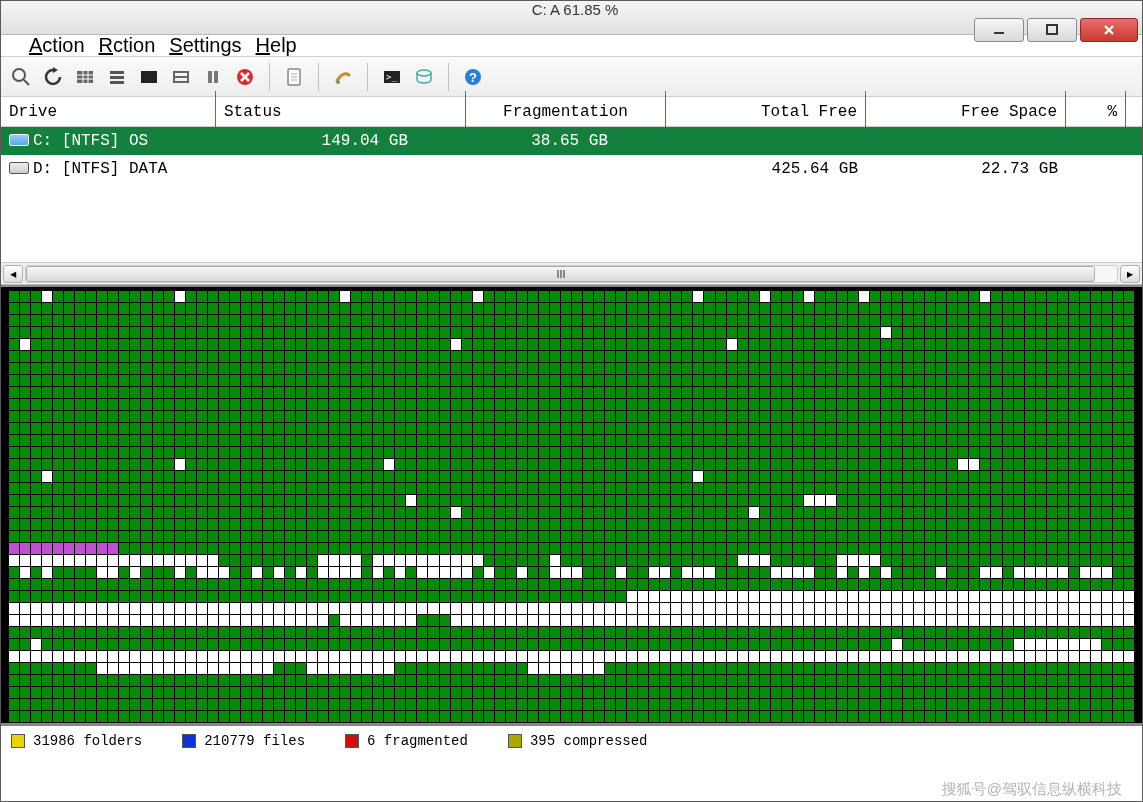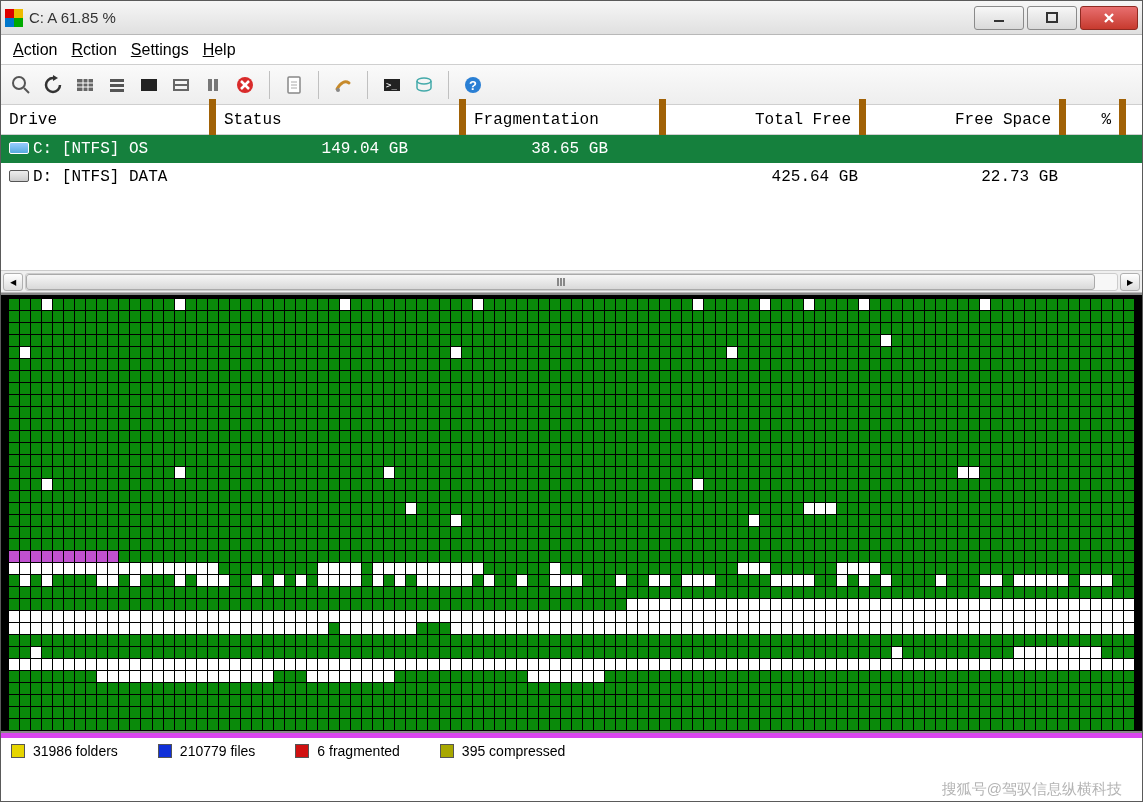--- a/index.html
+++ b/index.html
@@ -12,21 +12,22 @@
     overflow: hidden;
     border: 1px solid #5a5a5a;
   }
   
   .titlebar {
     height: 34px;
     background: linear-gradient(to bottom,#f6f6f6,#e0e0e0);
     border-bottom:1px solid #b8b8b8;
     display:flex;
     align-items:center;
-    padding:0 4px 0 4px;
+    padding:0 4px 0 11px;
+    flex-direction:column;
   }
   .titlebar .app-icon{
     width:18px;height:18px;margin-right:6px;
     background:
       linear-gradient(#d00 0 0) 0 0/9px 9px no-repeat,
       linear-gradient(#eb0 0 0) 9px 0/9px 9px no-repeat,
       linear-gradient(#07c 0 0) 0 9px/9px 9px no-repeat,
       linear-gradient(#0a0 0 0) 9px 9px/9px 9px no-repeat;
   }
   .titlebar .title{font-size:15px;color:#333;flex:1}
@@ -35,44 +36,44 @@
     width:50px;height:24px;border:1px solid #8a8a8a;
     background:linear-gradient(to bottom,#f7f7f7,#d9d9d9);
     display:flex;align-items:center;justify-content:center;
     border-radius:3px;margin-left:3px;cursor:pointer;
     color:#333;
   }
   .winbtn.close{background:linear-gradient(to bottom,#e86f6f,#c73a2e);color:#fff;border-color:#8f2a22;width:58px}
   .winbtn svg{display:block}
   
   .menubar{
-    height:30px;border-bottom:1px solid #cfcfcf;
-    display:flex;align-items:center;gap:14px;padding:0 12px;
-    font-size:16px;
+    height:22px;border-bottom:1px solid #cfcfcf;
+    display:flex;align-items:center;gap:14px;padding:0 28px;
+    font-size:20px;
   }
   .menubar .mi{cursor:pointer}
   .menubar .mi u{text-decoration:underline}
   
   .toolbar{
     height:40px;border-bottom:1px solid #cfcfcf;
     display:flex;align-items:center;gap:4px;padding:0 6px;
     background:linear-gradient(to bottom,#fafafa,#eee);
   }
   .tb-sep{width:1px;height:28px;background:#c0c0c0;margin:0 6px}
   .tbtn{
     width:28px;height:28px;display:flex;align-items:center;justify-content:center;
     cursor:pointer;border-radius:3px;
   }
   
   .drivelist{height:188px;border-bottom:1px solid #b8b8b8;display:flex;flex-direction:column;font-family:Consolas,"Courier New",monospace;font-size:16px}
   .drivelist .header{display:flex;height:30px;border-bottom:1px solid #d0d0d0;align-items:center;background:#fff}
-  .drivelist .header div{padding:12px 8px;border-right:7px solid #a16207}
+  .drivelist .header div{padding:12px 8px;border-right:1px solid #a16207}
   .col-drive{width:215px}
   .col-status{width:250px}
-  .col-frag{width:200px;text-align:left}
+  .col-frag{width:200px;text-align:center}
   .col-total{width:200px;text-align:right}
   .col-free{width:200px;text-align:right}
   .col-pct{width:60px;text-align:right}
   .drivelist .rows{flex:1;overflow:hidden;background:#fff}
   .drivelist .row{display:flex;height:28px;align-items:center}
   .drivelist .row div{padding:3px 8px;overflow:hidden;white-space:nowrap}
   .drivelist .row.selected{background:#15803d;color:#fff}
   .drive-icon{display:inline-block;width:20px;height:12px;border:1px solid #555;border-radius:2px;background:linear-gradient(to bottom,#eee,#ccc);margin-right:4px;vertical-align:-1px}
   .row.selected .drive-icon{border-color:#fff;background:linear-gradient(to bottom,#9cf,#5ad)}
   .hscroll{height:22px;background:#efefef;border-top:1px solid #ccc;display:flex;align-items:center;padding:0 2px}
@@ -91,21 +92,21 @@
     grid-template-columns:repeat(102,1fr);
     grid-auto-rows:11px;
     gap:1px;
   }
   .c-g{background:#0a8a0a}
   .c-w{background:#fff}
   .c-m{background:#c050d0}
   
   .statusbar{
     height:30px;display:flex;align-items:center;padding:0 10px;gap:40px;
-    font-size:14px;background:#fff;border-top:5px solid #d946ef;
+    font-size:14px;background:#fff;border-top:1px solid #d946ef;font-family:Liberation Mono, monospace;
   }
   .statusbar .item{display:flex;align-items:center;gap:8px}
   .sq{width:14px;height:14px;border:1px solid #555}
   
   .watermark{
     position:absolute;right:20px;bottom:2px;font-size:15px;
     color:rgba(130,130,130,.6);font-family:sans-serif;pointer-events:none;
   }
   .root{position:relative;width:100%;height:100%}
 </style>

